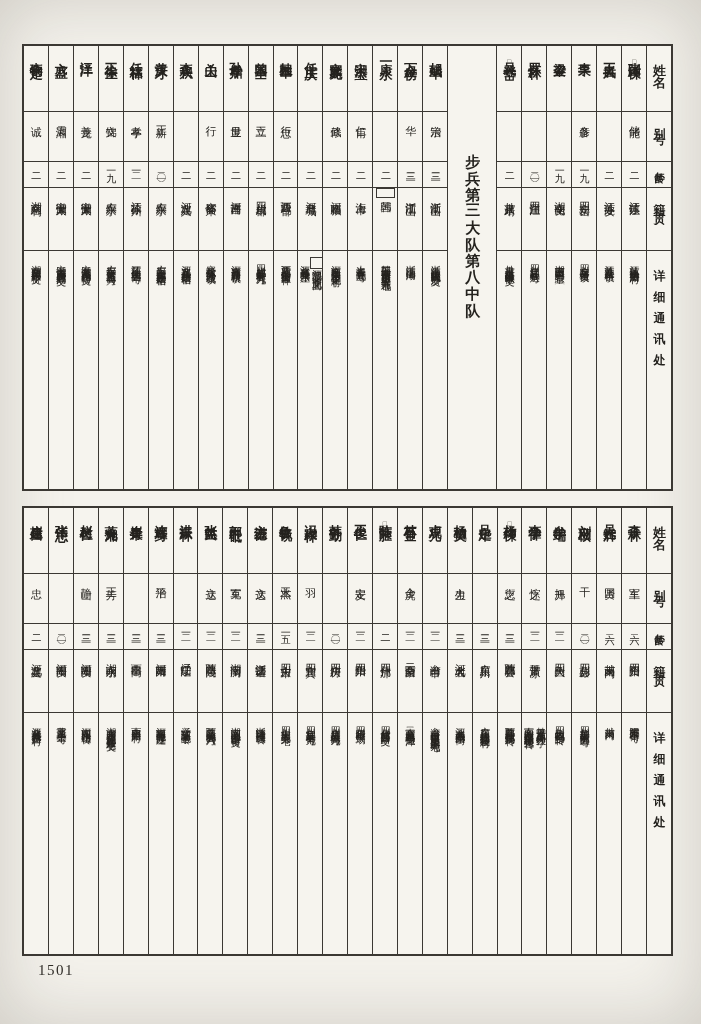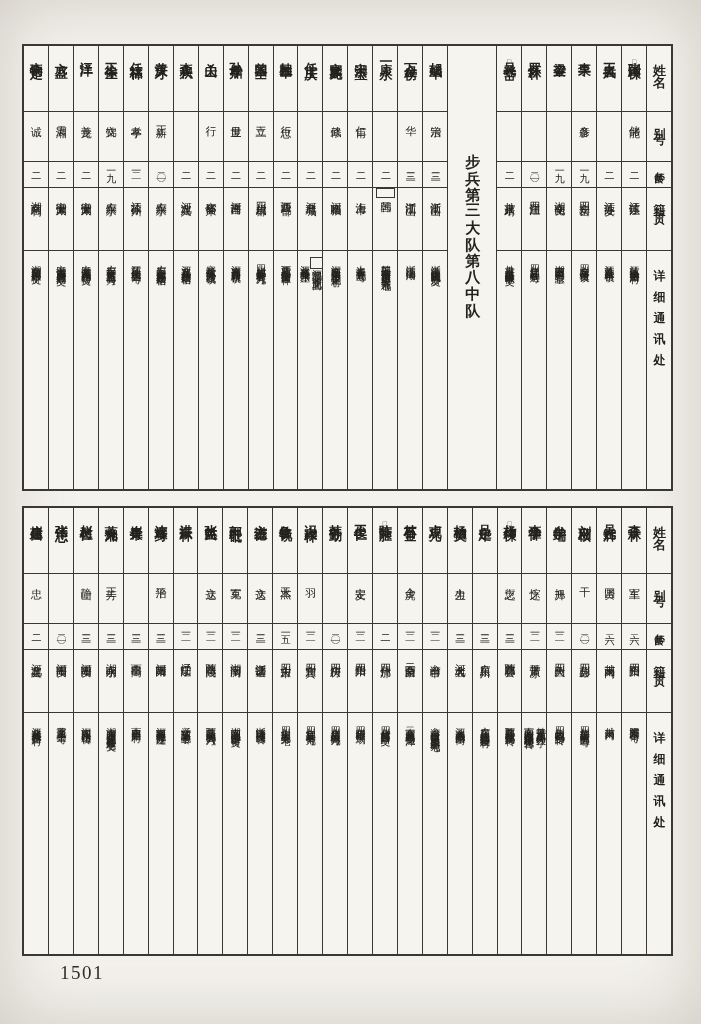--- a/index.html
+++ b/index.html
@@ -85,24 +85,23 @@
     text-orientation: upright;
     font-size: 15px;
     font-weight: 700;
     letter-spacing: 1.1em;
     padding-top: 96px;
   }
 
   .page-num {
     position: absolute;
     left: 38px; top: 962px;
-    font-size: 19px;
+    font-size: 15px;
     letter-spacing: 1.5px;
     color: #2f2c27;
-    margin-left: 22px;
   }
 </style>
 </head>
 <body>
 
 <div class="page">
   <div id="top-table" class="table">
       <div class="col header-col">
         <div class="cell name">
           <span class="vwrap">姓名</span>

